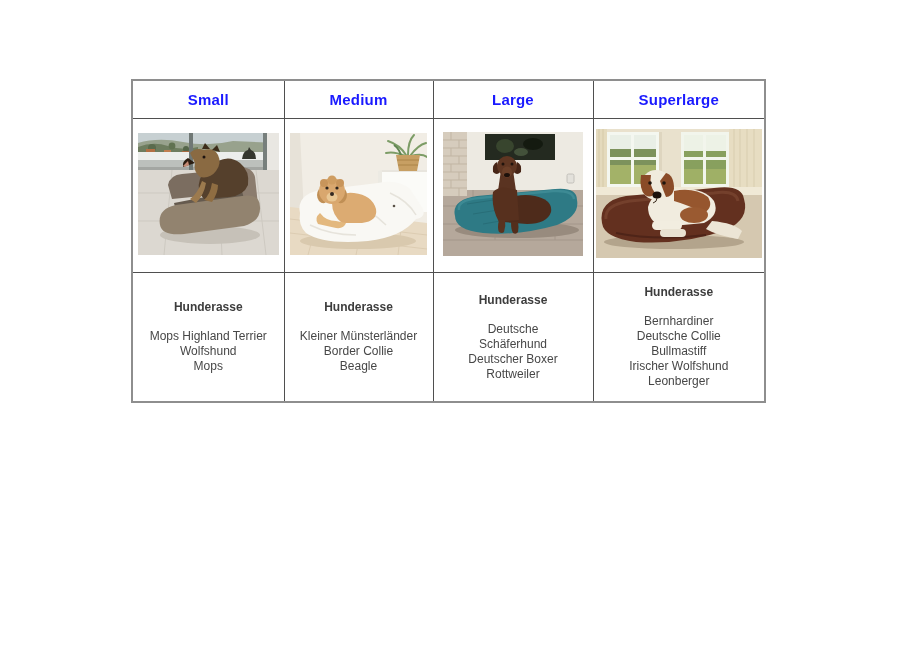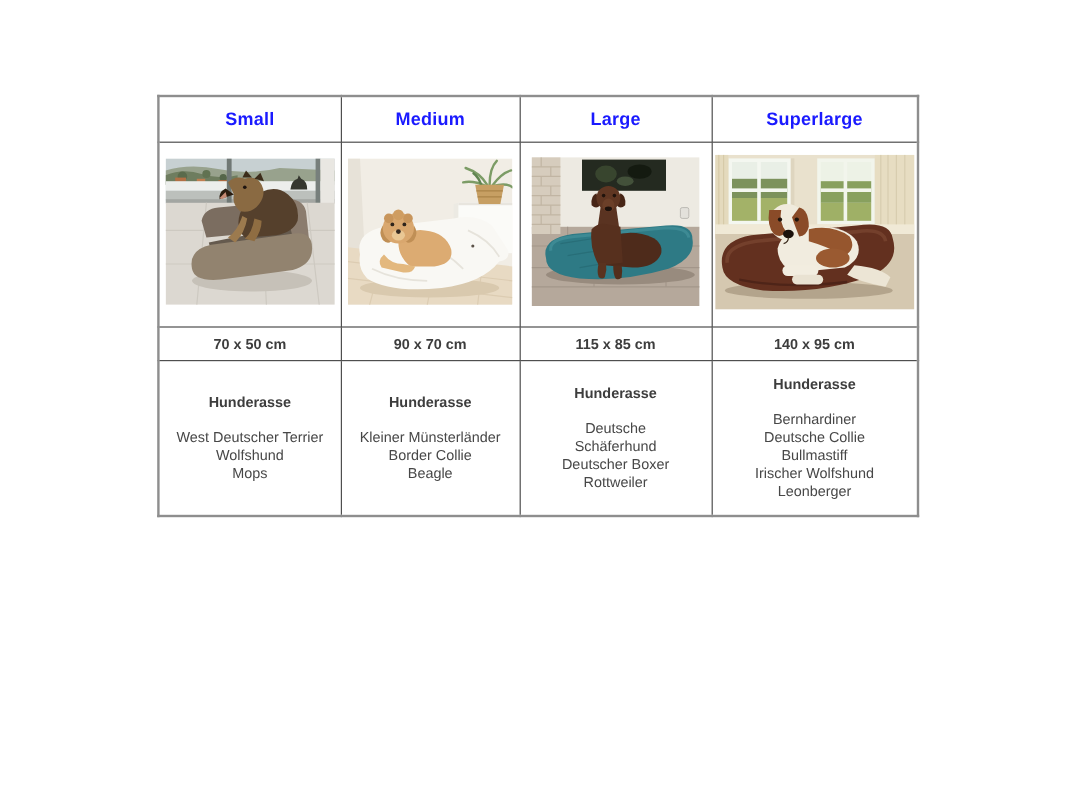--- a/index.html
+++ b/index.html
@@ -218,30 +218,24 @@
               <path d="M70,44 q8,2 8,16 q-2,8 -8,8 q-4,-10 -6,-16 Z" fill="#8a4b28"></path>
               <circle cx="54" cy="54" r="1.8" fill="#1f150e"></circle>
               <circle cx="68" cy="54" r="1.8" fill="#1f150e"></circle>
               <ellipse cx="61" cy="66" rx="4.5" ry="3.5" fill="#1c120c"></ellipse>
               <path d="M61,69 q0,4 -4,5" stroke="#3a2a1c" stroke-width="1" fill="none"></path>
             </svg>
           </div>
         </td>
       </tr>
       <tr>
-        <td class="size-cell">70 x 50 cm</td>
-        <td class="size-cell">90 x 70 cm</td>
-        <td class="size-cell">115 x 85 cm</td>
-        <td class="size-cell">140 x 95 cm</td>
-      </tr>
-      <tr>
-        <td class="breeds-cell">
-          <div class="breed-heading">Hunderasse</div>
-          <div class="breed-list">
-              <div>West Deutscher Terrier</div>
+        <td class="breeds-cell">
+          <div class="breed-heading">Hunderasse</div>
+          <div class="breed-list">
+              <div>Mops Highland Terrier</div>
               <div>Wolfshund</div>
               <div>Mops</div>
             </div>
         </td>
         <td class="breeds-cell">
           <div class="breed-heading">Hunderasse</div>
           <div class="breed-list">
               <div>Kleiner Münsterländer</div>
               <div>Border Collie</div>
               <div>Beagle</div>

